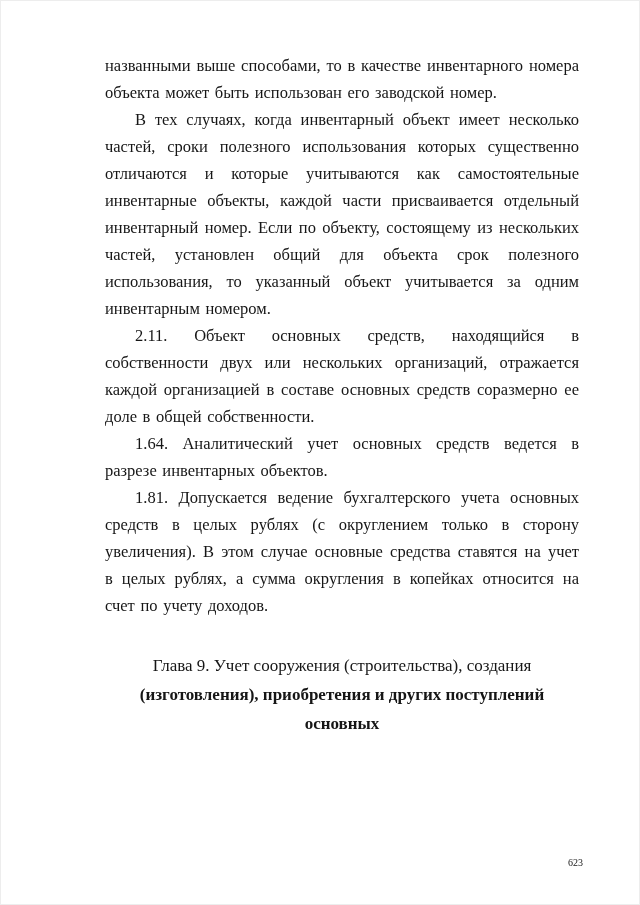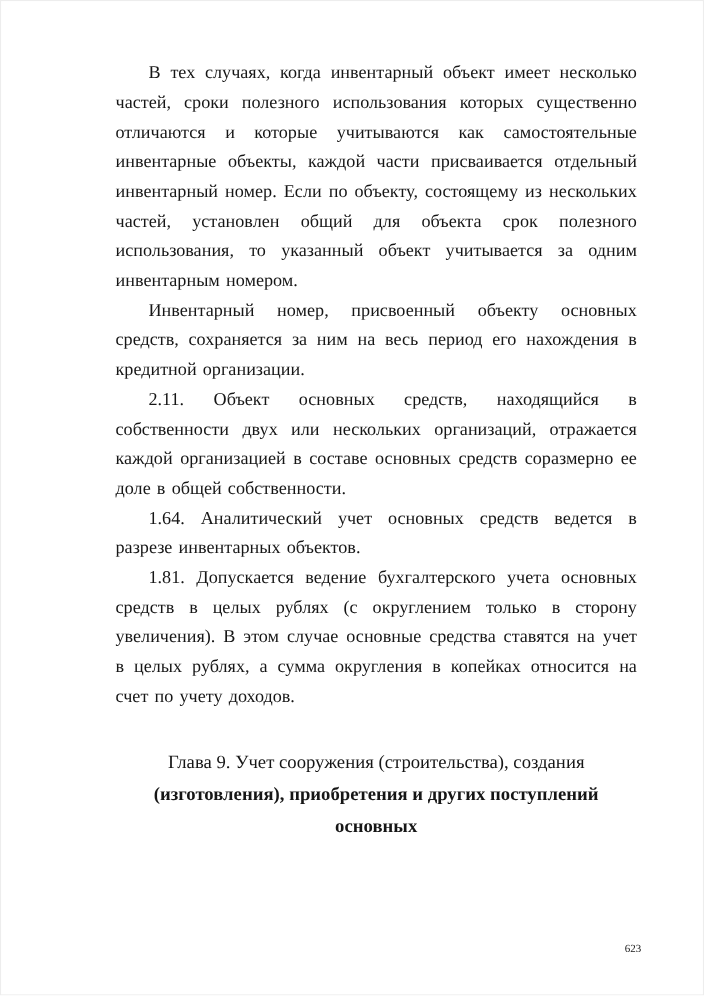--- a/index.html
+++ b/index.html
@@ -50,22 +50,22 @@
     font-size: 10px;
     line-height: 16px;
   }
 </style>
 </head>
 <body>
 
 <div class="page">
   <div class="text-column">
 
+    <p class="para no-indent">названными выше способами, то в качестве инвентарного номера объекта может быть использован его заводской номер.</p>
     <p class="para">В тех случаях, когда инвентарный объект имеет несколько частей, сроки полезного использования которых существенно отличаются и которые учитываются как самостоятельные инвентарные объекты, каждой части присваивается отдельный инвентарный номер. Если по объекту, состоящему из нескольких частей, установлен общий для объекта срок полезного использования, то указанный объект учитывается за одним инвентарным номером.</p>
-    <p class="para">Инвентарный номер, присвоенный объекту основных средств, сохраняется за ним на весь период его нахождения в кредитной организации.</p>
     <p class="para">2.11. Объект основных средств, находящийся в собственности двух или нескольких организаций, отражается каждой организацией в составе основных средств соразмерно ее доле в общей собственности.</p>
     <p class="para">1.64. Аналитический учет основных средств ведется в разрезе инвентарных объектов.</p>
     <p class="para">1.81. Допускается ведение бухгалтерского учета основных средств в целых рублях (с округлением только в сторону увеличения). В этом случае основные средства ставятся на учет в целых рублях, а сумма округления в копейках относится на счет по учету доходов.</p>
 
     <div class="heading">
       <span>Глава 9. </span><span class="bold">Учет сооружения (строительства), создания</span>
       <span class="h-line">(изготовления), приобретения и других поступлений основных</span>
       
     </div>
 

